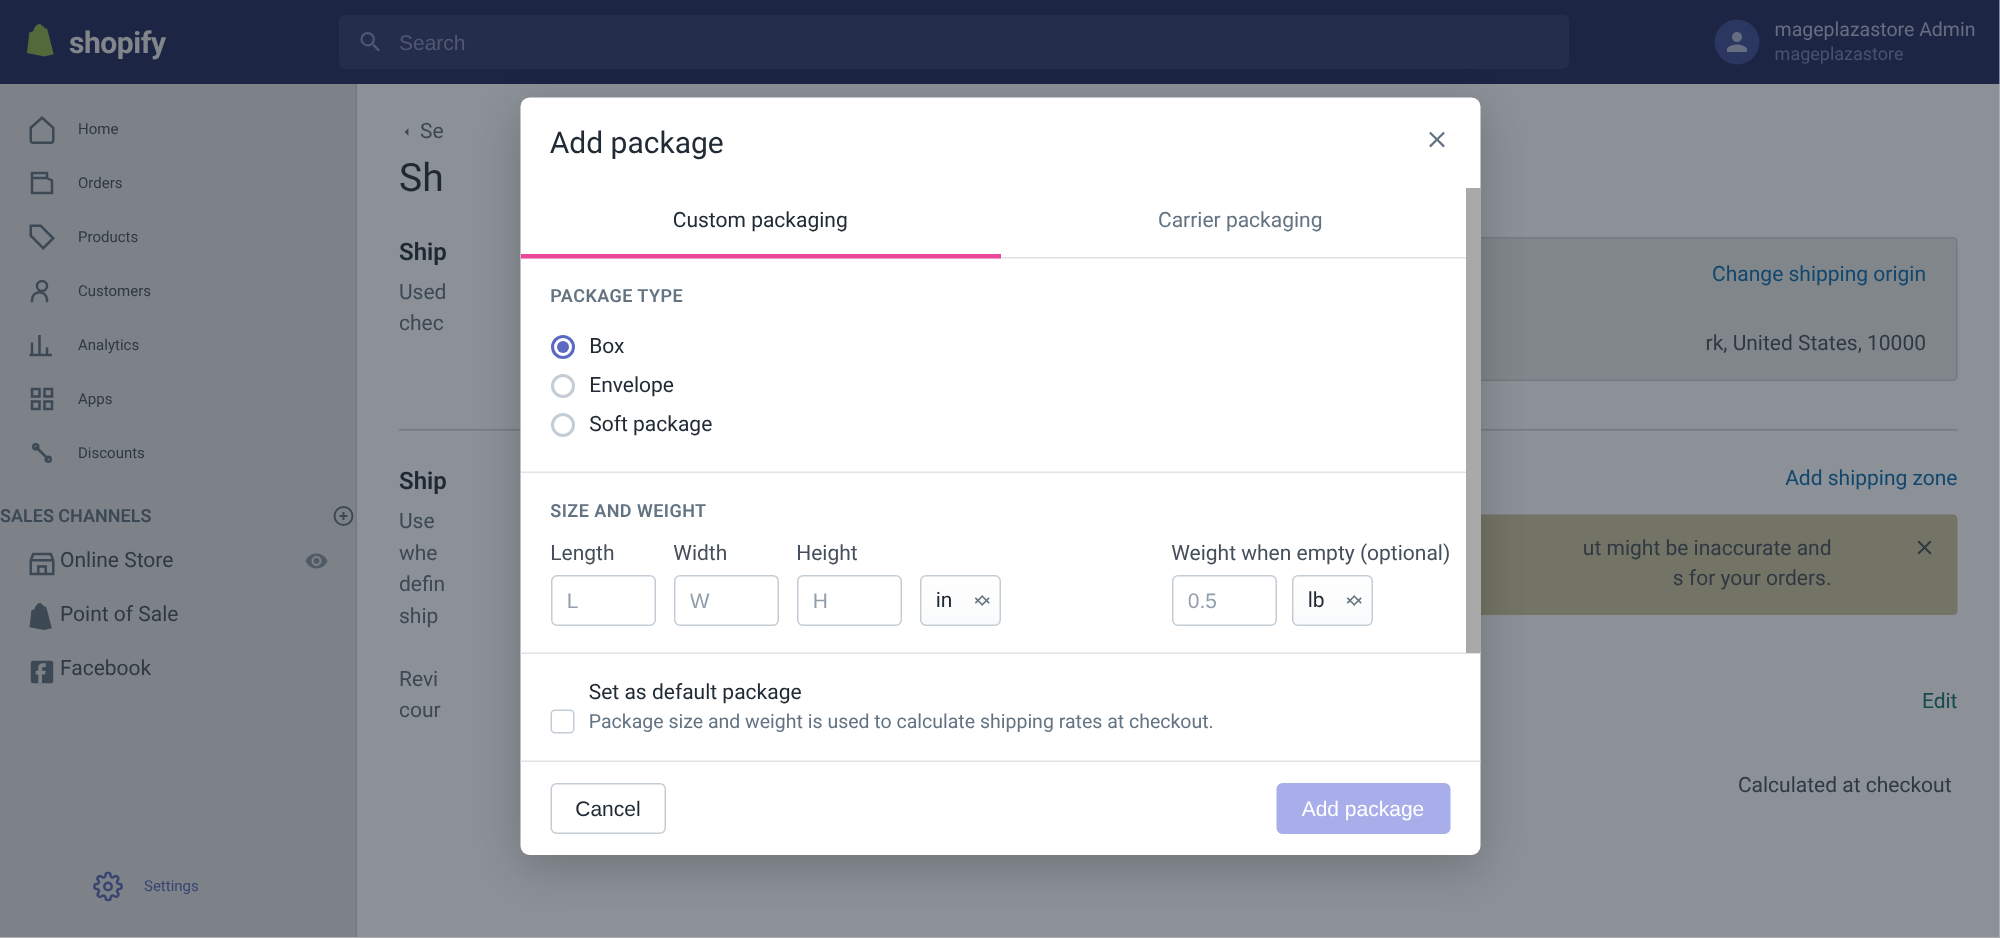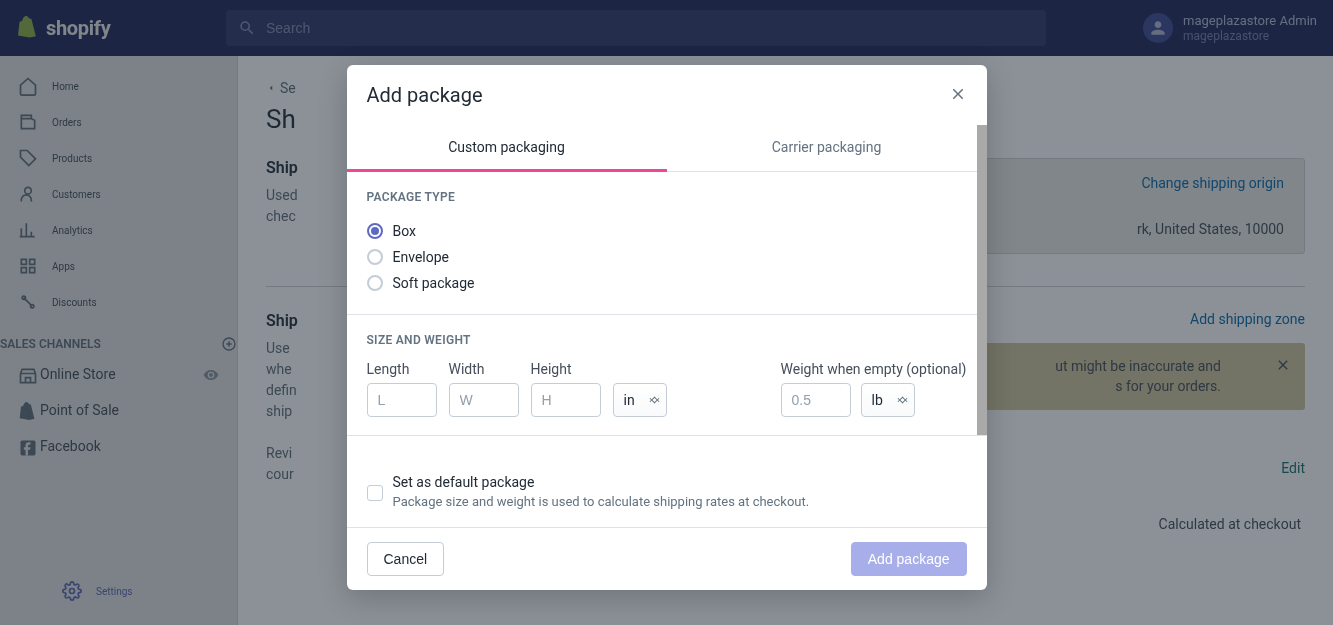--- a/index.html
+++ b/index.html
@@ -64,21 +64,21 @@
 .radio.checked::after { content: ""; width: 8px; height: 8px; background: #5c6ac4; border-radius: 50%; }
 .size-row { display: flex; gap: 12px; align-items: flex-end; }
 .field-col { display: flex; flex-direction: column; gap: 6px; }
 .field-label { font-size: 14px; color: #454f5b; }
 .text-input { width: 70px; height: 34px; border: 1px solid #c4cdd5; border-radius: 4px; padding: 0 10px; font-size: 14px; color: #212b36; }
 .text-input::placeholder { color: #919eab; }
 .select-input { height: 34px; border: 1px solid #c4cdd5; border-radius: 4px; padding: 0 24px 0 10px; font-size: 14px; color: #212b36; background: linear-gradient(#fff,#f9fafb); position: relative; display: flex; align-items: center; min-width: 54px; }
 .select-input::after { content: ""; position: absolute; right: 8px; top: 50%; width: 6px; height: 6px; border-right: 1px solid #637381; border-bottom: 1px solid #637381; transform: translateY(-70%) rotate(45deg); }
 .select-input::before { content: ""; position: absolute; right: 8px; top: 50%; width: 6px; height: 6px; border-right: 1px solid #637381; border-bottom: 1px solid #637381; transform: translateY(-30%) rotate(-135deg); }
 .weight-col { margin-left: auto; }
-.checkbox-row { display: flex; align-items: center; gap: 10px; margin-top: 20px; }
+.checkbox-row { display: flex; align-items: flex-end; gap: 10px; }
 .checkbox { width: 16px; height: 16px; border: 1px solid #c4cdd5; border-radius: 3px; margin-top: 2px; }
 .check-texts { display: flex; flex-direction: column; gap: 4px; }
 .check-sub { font-size: 13px; color: #637381; }
 .modal-footer { padding: 14px 20px; border-top: 1px solid #dfe3e8; display: flex; justify-content: space-between; gap: 10px; }
 .btn { padding: 8px 16px; border-radius: 4px; font-size: 14px; cursor: pointer; border: 1px solid transparent; }
 .btn-secondary { background: #fff; border-color: #c4cdd5; color: #212b36; }
 .btn-primary { background: #a7aeea; border-color: #a7aeea; color: #fff; }
 .modal-scrollbar { position: absolute; right: 0; top: 0; width: 10px; height: 320px; background: #a9a9a9; border-radius: 0; }
 .dim { filter: brightness(0.88); }
 </style>

